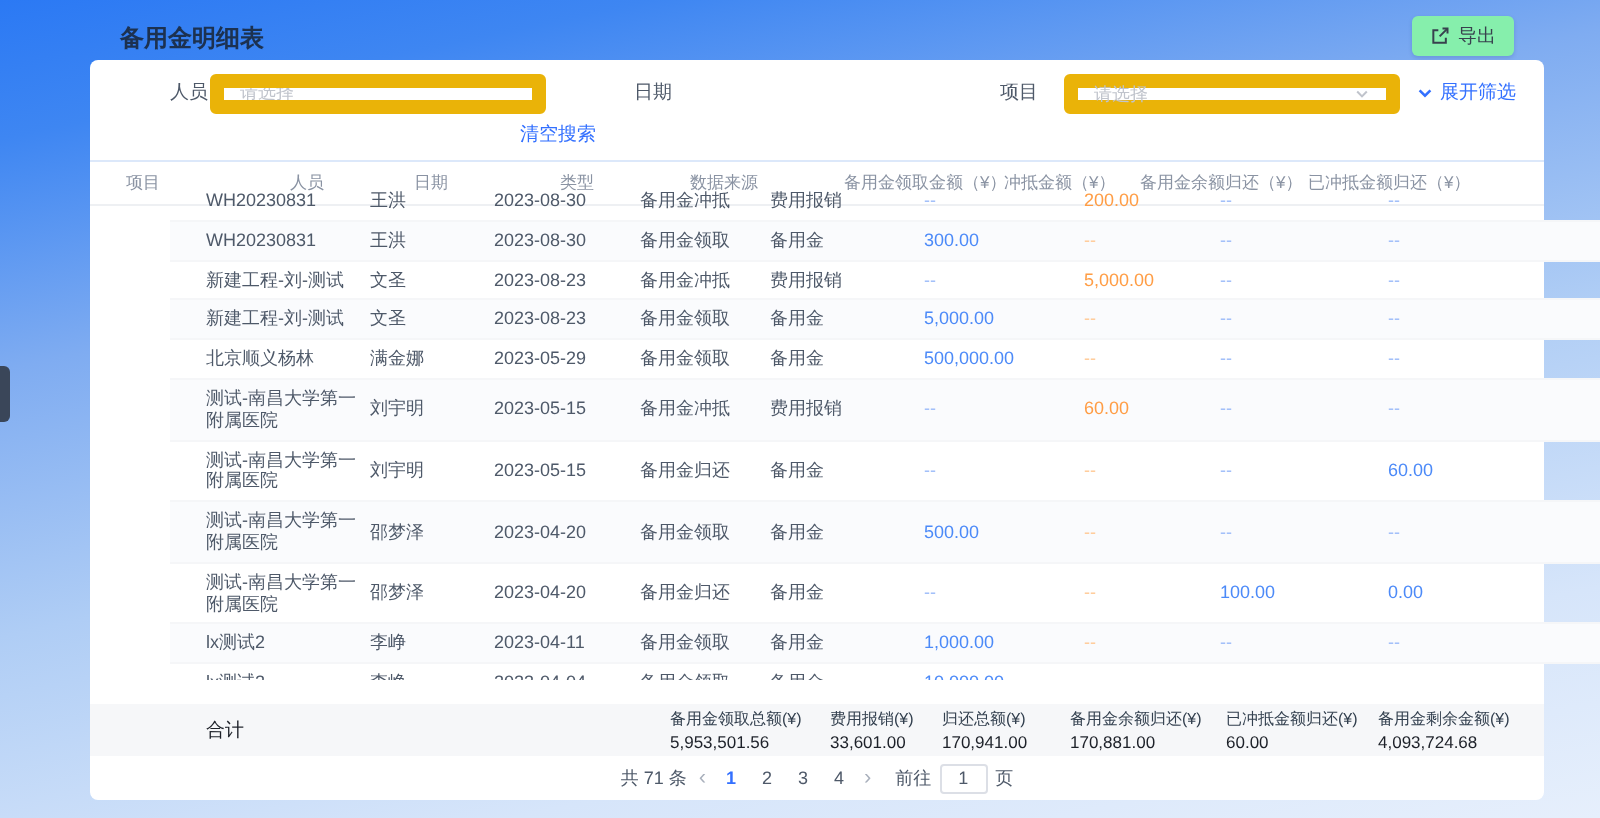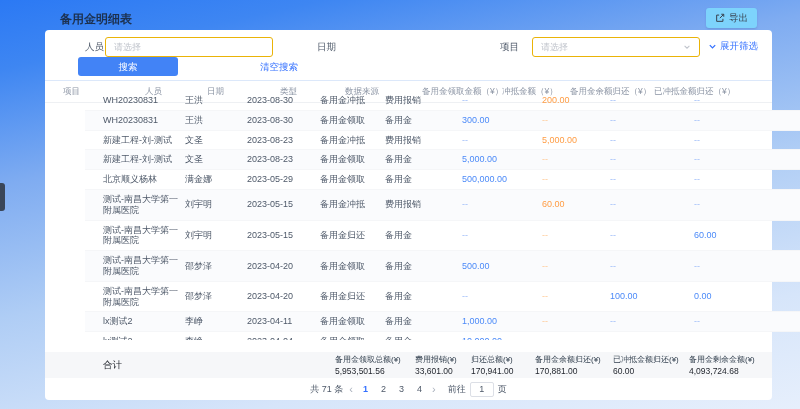--- a/index.html
+++ b/index.html
@@ -3,31 +3,31 @@
 <meta charset="utf-8">
 <style>
   * { margin:0; padding:0; box-sizing:border-box; }
   html,body { width:800px; height:409px; overflow:hidden; }
   body {
     font-family:"Liberation Sans", sans-serif;
     position:relative;
     background:linear-gradient(168deg,#2B79F4 0%,#3E86F2 12%,#7FACF1 32%,#AFCDF5 55%,#D6E5FA 80%,#E6EFFC 100%);
   }
   .page-title { position:absolute; left:60px; top:11px; font-size:12px; font-weight:bold; color:#1C3150; }
-  .export-btn { position:absolute; left:706px; top:8px; height:20px; background:#7dd3fc; border-radius:3px;
+  .export-btn { position:absolute; left:706px; top:8px; height:20px; background:#86efac; border-radius:3px;
     display:flex; align-items:center; gap:4px; padding:0 9px; font-size:9.5px; color:#38414E; cursor:pointer;
     box-shadow:0 1px 2px rgba(21,60,130,.18); }
   .export-btn svg { display:block; }
 
   .card { position:absolute; left:45px; top:30px; width:727px; height:370px; background:#FFFFFF; border-radius:4px; }
 
   
   .flabel { position:absolute; font-size:9.5px; color:#4E5969; line-height:20px; white-space:nowrap; }
-  .fbox { position:absolute; height:20px; border:1px solid #eab308; border-radius:3px; background:#fff;
-    display:flex; align-items:center; font-size:9px; color:#C0C4CC; }
+  .fbox { position:absolute; height:20px; border:7px solid #eab308; border-radius:3px; background:#fff;
+    display:flex; align-items:center; font-size:9px; color:#C0C4CC;font-family:Liberation Mono, monospace; }
   .person-box { left:60px; top:7px; width:168px; }
   .person-box input { border:none; outline:none; width:100%; height:100%; padding:0 8px; font-size:9px;
     font-family:inherit; color:#4E5969; background:transparent; }
   .person-box input::placeholder { color:#C0C4CC; }
   .date-box { left:288px; top:7px; width:154px; padding:0 7px; gap:4px; }
   .date-box .seg { flex:1; text-align:center; white-space:nowrap; }
   .date-box .sep { color:#1D2129; }
   .project-box { left:487px; top:7px; width:168px; padding:0 8px; justify-content:space-between; }
   .expand-link { position:absolute; left:663px; top:10px; display:flex; align-items:center; gap:3px;
     color:#3370FF; font-size:9.5px; cursor:pointer; white-space:nowrap; }
@@ -112,21 +112,20 @@
 
   <div class="expand-link">
     <span>
       <svg class="chev" width="9" height="9" viewBox="0 0 10 10" fill="none" stroke="#3370FF" stroke-width="1.4">
         <path d="M2 3.5l3 3 3-3"></path>
       </svg>
     </span>
     <span>展开筛选</span>
   </div>
 
-  <div class="search-btn">搜索</div>
   <div class="clear-btn">清空搜索</div>
 
   <div class="thead">
       <span class="hc c1">项目</span>
       <span class="hc c2">人员</span>
       <span class="hc c3">日期</span>
       <span class="hc c4">类型</span>
       <span class="hc c5">数据来源</span>
       <span class="hc c6">备用金领取金额（¥）</span>
       <span class="hc c7">冲抵金额（¥）</span>

